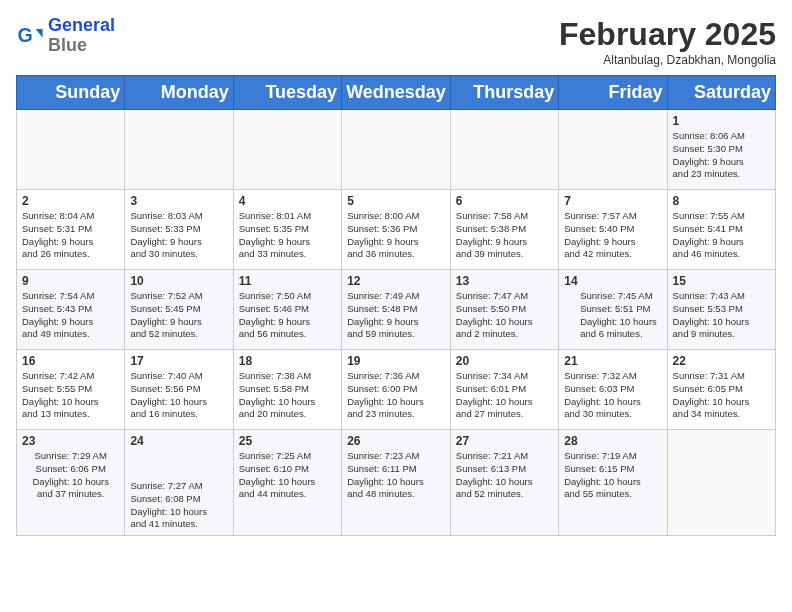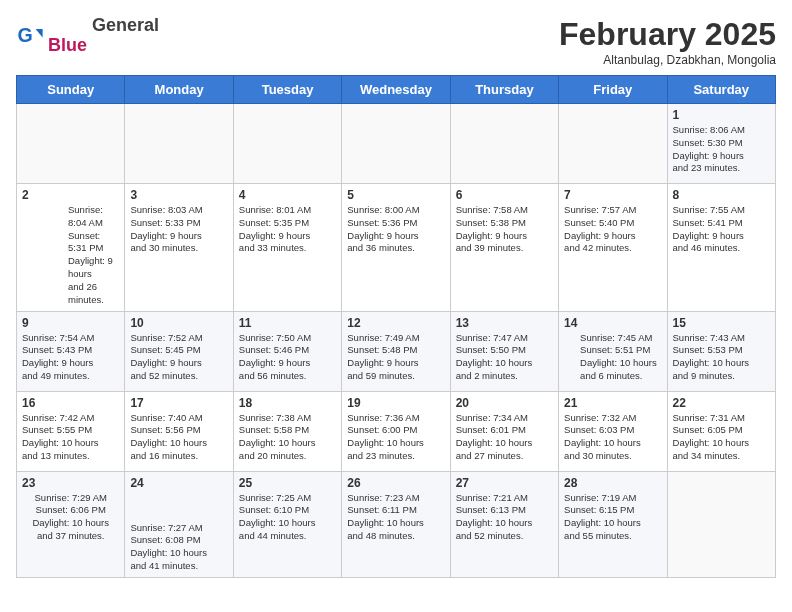--- a/index.html
+++ b/index.html
@@ -19,22 +19,22 @@
     .logo {
       display: flex;
       align-items: center;
       gap: 4px;
     }
     .logo-text {
       font-size: 18px;
       font-weight: bold;
       line-height: 1.1;
     }
-    .logo-general { color: #404040; margin-left: 44px; }
-    .logo-blue { color: #be185d; }
+    .logo-general { color: #1d4ed8; }
+    .logo-blue { color: #737373; }
     .logo-icon {
       width: 28px;
       height: 28px;
     }
     .title-area {
       text-align: right;
     }
     .month-title {
       font-size: 32px;
       font-weight: bold;
@@ -46,25 +46,25 @@
       color: #333;
     }
     .calendar {
       width: 100%;
       border-collapse: collapse;
       border: 1px solid #ccc;
     }
     .calendar th {
       background: #3a7bd5;
       color: #fff;
-      font-size: 13px;
+      font-size: 18px;
       font-weight: bold;
       padding: 6px 4px;
       border: 1px solid #2a60b0;
-      text-align: center;
+      text-align: right;
     }
     .calendar td {
       vertical-align: top;
       border: 1px solid #ccc;
       padding: 4px 5px;
       font-size: 10px;
       color: #333;
       width: calc(100% / 7);
       height: 80px;
       background: #fff;
@@ -134,21 +134,21 @@
           <span class="day-num">1</span>
           <div class="day-info" style="white-space: pre-line;">Sunrise: 8:06 AM
 Sunset: 5:30 PM
 Daylight: 9 hours
 and 23 minutes.</div>
         </td>
       </tr>
       <tr>
         <td>
           <span class="day-num">2</span>
-          <div class="day-info" style="white-space: pre-line; margin-left: 46px;">Sunrise: 8:04 AM
+          <div class="day-info" style="white-space: pre-line;">Sunrise: 8:04 AM
 Sunset: 5:31 PM
 Daylight: 9 hours
 and 26 minutes.</div>
         </td>
         <td>
           <span class="day-num">3</span>
           <div class="day-info" style="white-space: pre-line;">Sunrise: 8:03 AM
 Sunset: 5:33 PM
 Daylight: 9 hours
 and 30 minutes.</div>

